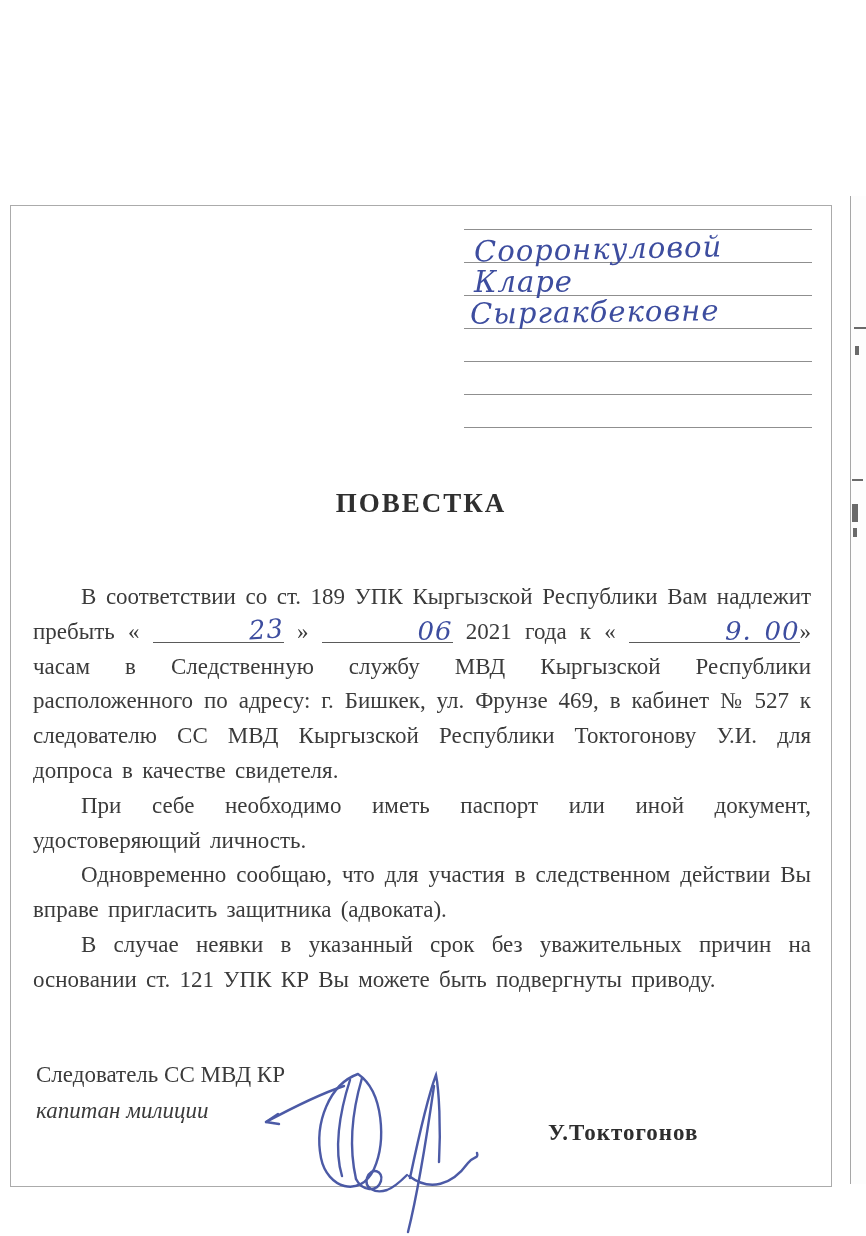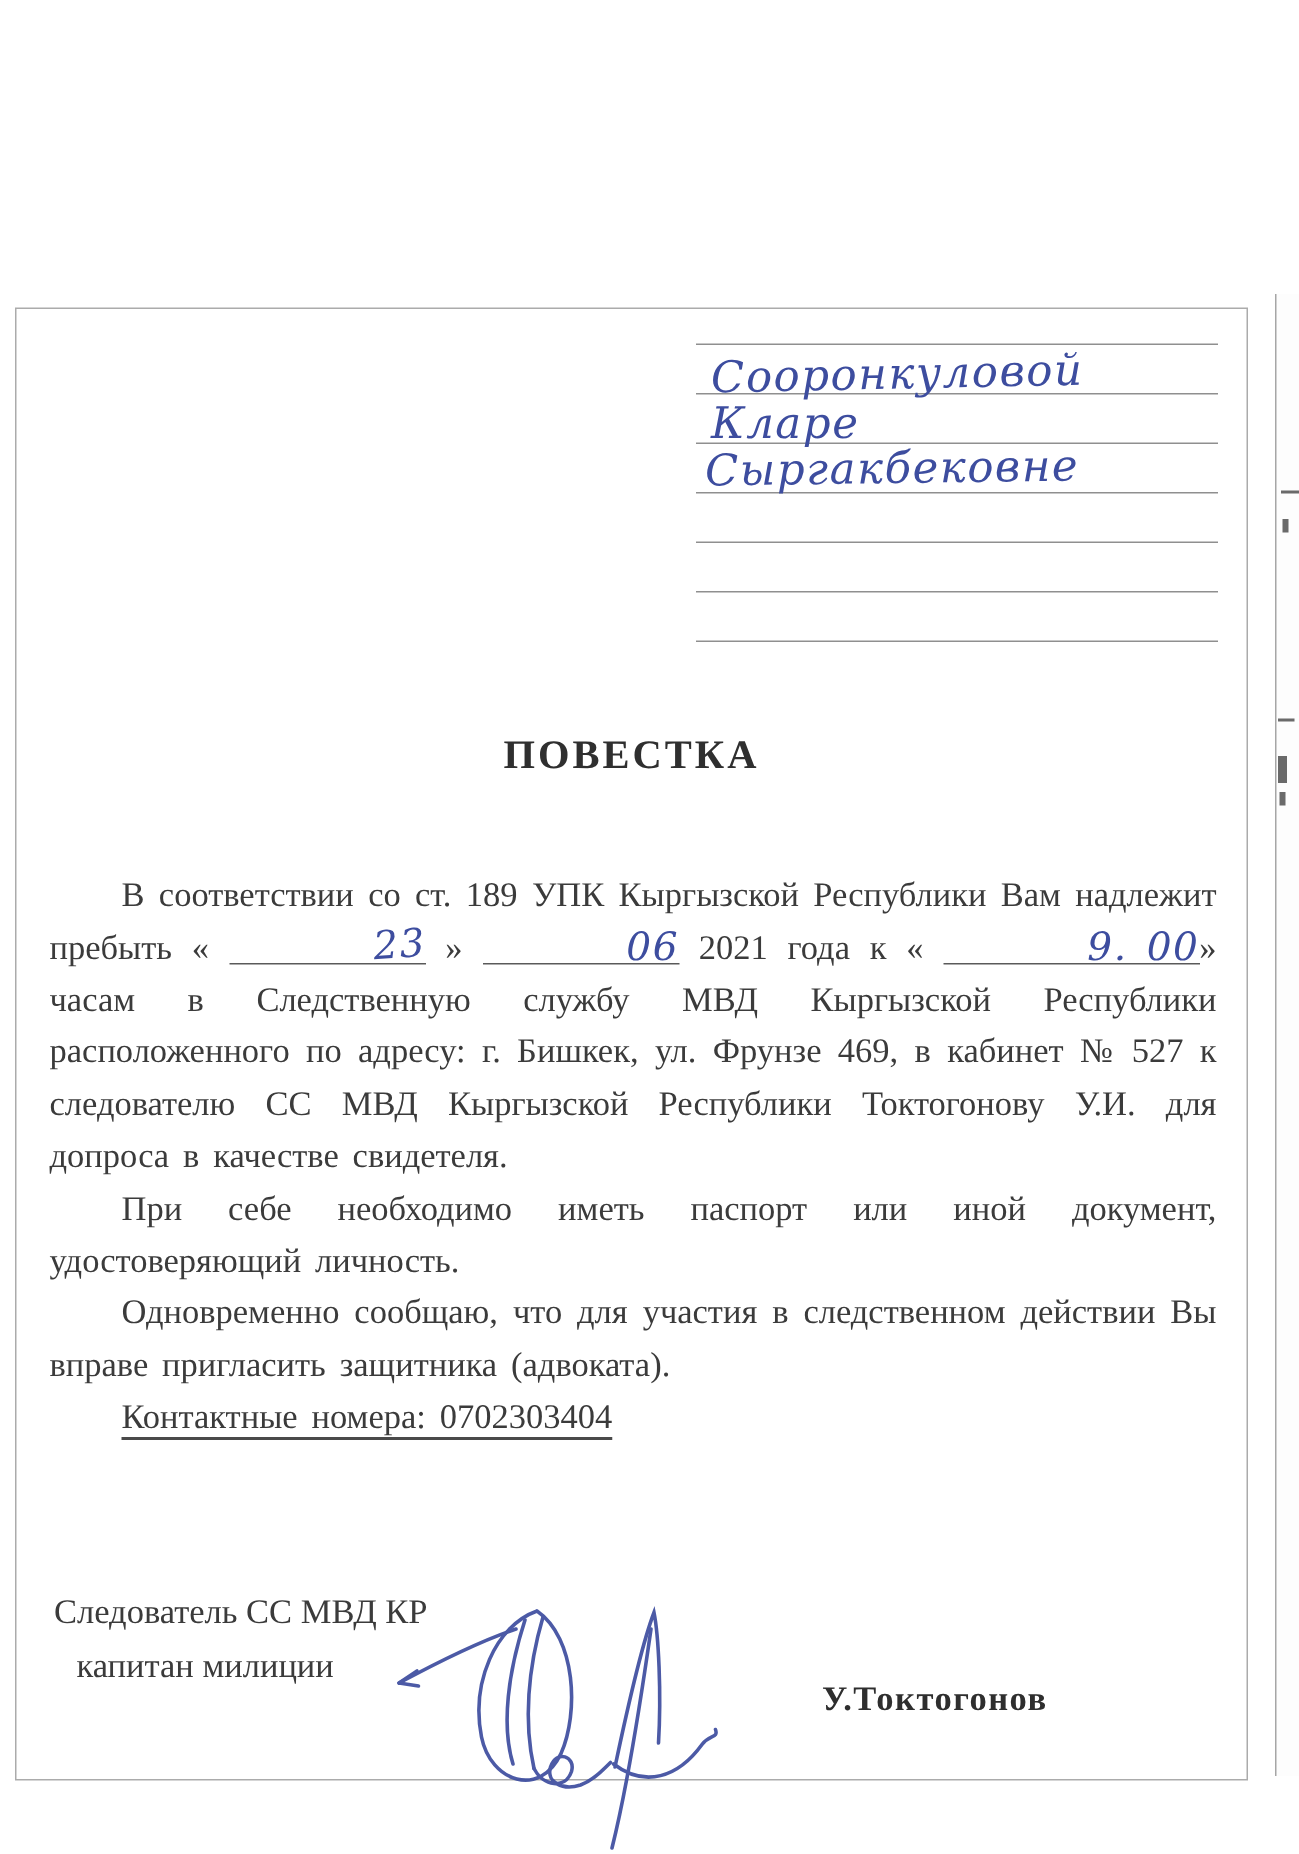--- a/index.html
+++ b/index.html
@@ -57,21 +57,21 @@
   .contact{
     margin:0;text-indent:48px;
   }
   .contact .ul{
     text-decoration:underline;text-decoration-color:#4a4a4a;
     text-underline-offset:6px;
   }
   
   .sigblock{position:absolute;left:25px;top:856px;width:770px;font-size:23px;color:#3b3b3b;}
   .sig-line1{position:absolute;left:0;top:0;white-space:nowrap;}
-  .sig-line2{position:absolute;left:15px;top:36px;white-space:nowrap;}
+  .sig-line2{position:absolute;left:0;top:36px;white-space:nowrap;font-style:italic;}
   .sig-name{
     position:absolute;left:512px;top:26px;font-weight:bold;color:#2e2e2e;
     letter-spacing:1px;white-space:nowrap;margin-top:32px;
   }
   .sig-svg{position:absolute;left:262px;top:1066px;}
 </style>
 </head>
 <body>
 
 <div class="page">
@@ -93,21 +93,21 @@
 
   <div class="bodytext">
     <p><span>В соответствии со ст. 189 УПК Кыргызской Республики Вам надлежит пребыть «</span>
       <span class="blank blank-day"><span class="hw">23</span></span>
       <span>»</span>
       <span class="blank blank-month"><span class="hw">06</span></span>
       <span>2021 года к «</span>
       <span class="blank blank-time"><span class="hw">9. 00</span></span><span>» часам в Следственную службу МВД Кыргызской Республики расположенного по адресу: г. Бишкек, ул. Фрунзе 469, в кабинет № 527 к следователю СС МВД Кыргызской Республики Токтогонову У.И. для допроса в качестве свидетеля.</span></p>
     <p>При себе необходимо иметь паспорт или иной документ, удостоверяющий личность.</p>
     <p>Одновременно сообщаю, что для участия в следственном действии Вы вправе пригласить защитника (адвоката).</p>
-    <p class="contact"><span class="ul">Контактные номера: 0702303404</span></p>
+    <p>В случае неявки в указанный срок без уважительных причин на основании ст. 121 УПК КР Вы можете быть подвергнуты приводу.</p>
   </div>
 
   <div class="sigblock">
     <div class="sig-line1">Следователь СС МВД КР</div>
     <div class="sig-line2">капитан милиции</div>
     <div class="sig-name">У.Токтогонов</div>
   </div>
 </div>
 
 <svg class="sig-svg" width="225" height="170" viewBox="0 0 225 170" fill="none" stroke="#3d4d9f" stroke-width="2.4" stroke-linecap="round" opacity="0.92">

